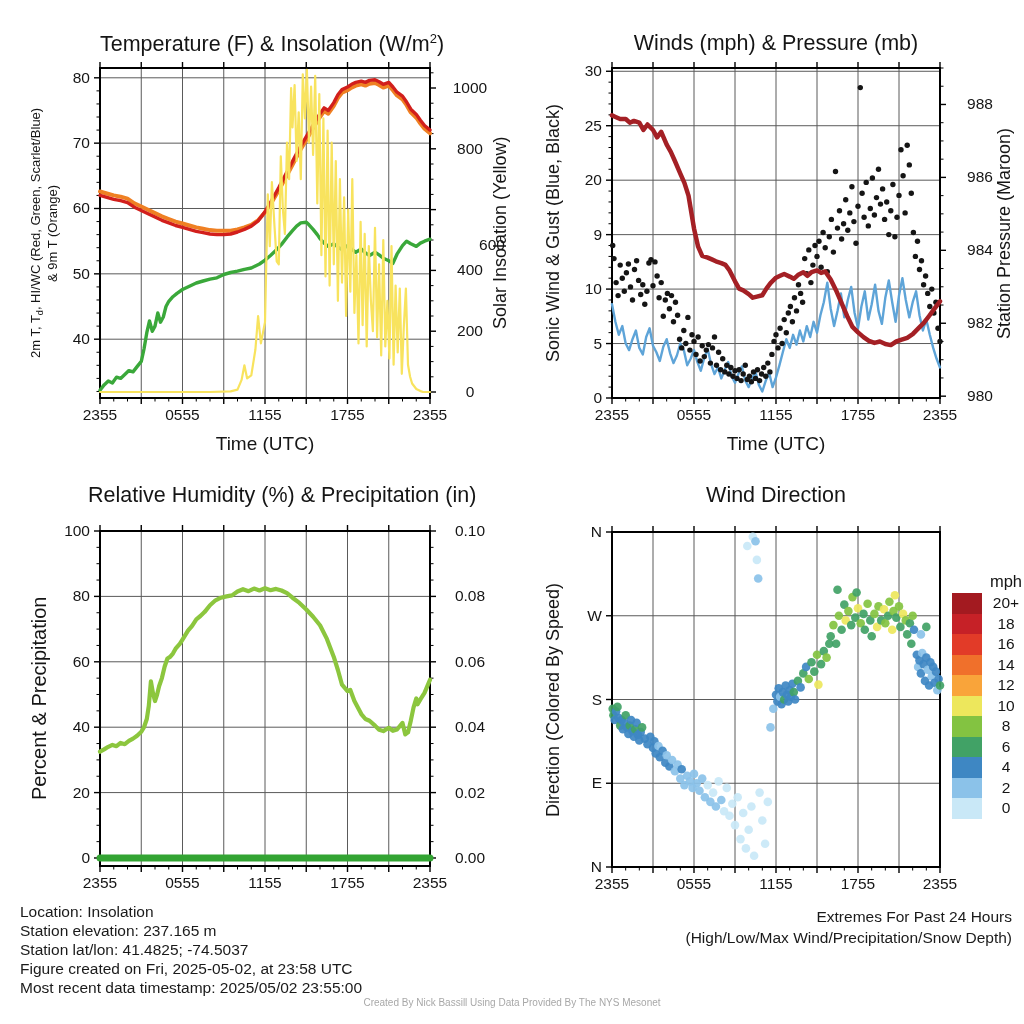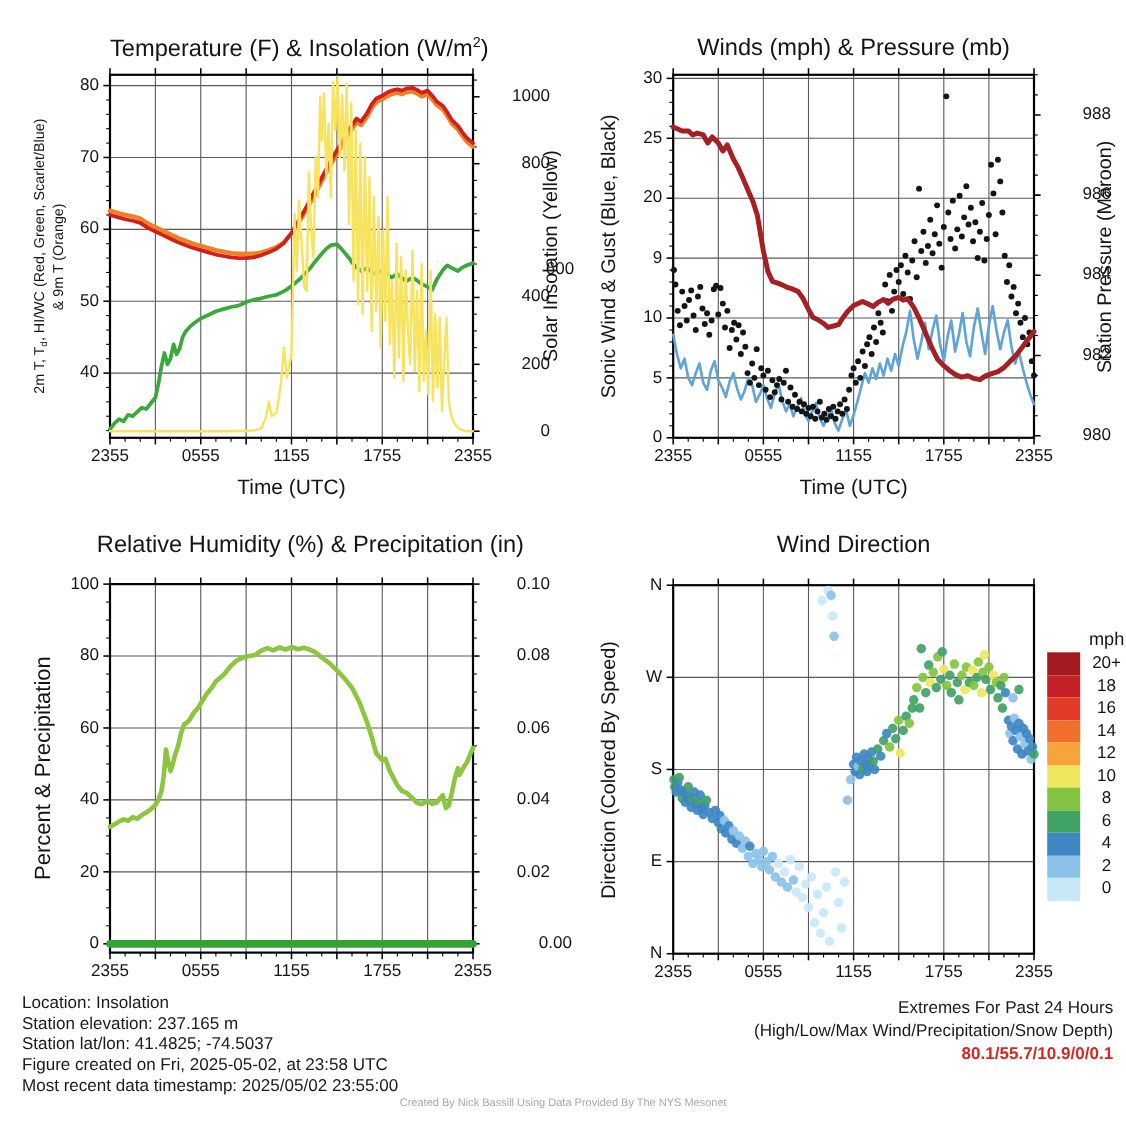--- a/index.html
+++ b/index.html
@@ -9,21 +9,21 @@
   .chart-title{position:absolute;text-align:center;font-size:21.5px;color:#151515;white-space:nowrap;}
   .chart-title sup{font-size:13px;}
   .xlabel{position:absolute;text-align:center;font-size:19px;color:#151515;}
   .vlabel{position:absolute;writing-mode:vertical-rl;transform:rotate(180deg);
           text-align:center;font-size:18px;color:#151515;white-space:nowrap;}
   .vlabel.small{font-size:13px;}
   .vlabel.big{font-size:20px;}
   .vlabel sub{font-size:9px;}
   .tick-label{position:absolute;font-size:15.5px;color:#151515;line-height:18px;white-space:nowrap;}
   .tick-left{text-align:right;}
-  .tick-right{text-align:right;}
+  .tick-right{text-align:center;}
   .tick-x{text-align:center;}
   .footer-left{position:absolute;left:20px;top:902px;font-size:15.5px;line-height:19px;color:#1a1a1a;}
   .footer-right{position:absolute;right:12px;top:906px;font-size:15.5px;line-height:21px;
                 text-align:right;color:#1a1a1a;}
   .extremes-red{font-weight:bold;}
   .credit{position:absolute;left:0;top:997px;width:1024px;text-align:center;
           font-size:10px;color:#a8a8a8;}
   .colorbar{position:absolute;}
   .cb-cell{width:30px;height:20.5px;}
   .cb-labels{position:absolute;font-size:15.5px;line-height:20.5px;text-align:center;color:#151515;}
@@ -799,21 +799,21 @@
       <div class="tick-label tick-x" style="left:152.5px;top:874px;width:60px;">0555</div>
       <div class="tick-label tick-x" style="left:235px;top:874px;width:60px;">1155</div>
       <div class="tick-label tick-x" style="left:317.5px;top:874px;width:60px;">1755</div>
       <div class="tick-label tick-x" style="left:400px;top:874px;width:60px;">2355</div>
       <div class="tick-label tick-left" style="left:28px;top:848.9887750122011px;width:62px;">0</div>
       <div class="tick-label tick-left" style="left:28px;top:783.5910200097609px;width:62px;">20</div>
       <div class="tick-label tick-left" style="left:28px;top:718.1932650073206px;width:62px;">40</div>
       <div class="tick-label tick-left" style="left:28px;top:652.7955100048805px;width:62px;">60</div>
       <div class="tick-label tick-left" style="left:28px;top:587.3977550024402px;width:62px;">80</div>
       <div class="tick-label tick-left" style="left:28px;top:522px;width:62px;">100</div>
-      <div class="tick-label tick-right" style="left:440px;top:848.9887750122011px;width:60px;margin-left:20px;">0.00</div>
+      <div class="tick-label tick-right" style="left:440px;top:848.9887750122011px;width:60px;">0.00</div>
       <div class="tick-label tick-right" style="left:440px;top:783.5910200097609px;width:60px;">0.02</div>
       <div class="tick-label tick-right" style="left:440px;top:718.1932650073206px;width:60px;">0.04</div>
       <div class="tick-label tick-right" style="left:440px;top:652.7955100048805px;width:60px;">0.06</div>
       <div class="tick-label tick-right" style="left:440px;top:587.3977550024402px;width:60px;">0.08</div>
       <div class="tick-label tick-right" style="left:440px;top:522px;width:60px;">0.10</div>
       <div class="tick-label tick-x" style="left:582px;top:875px;width:60px;">2355</div>
       <div class="tick-label tick-x" style="left:664px;top:875px;width:60px;">0555</div>
       <div class="tick-label tick-x" style="left:746px;top:875px;width:60px;">1155</div>
       <div class="tick-label tick-x" style="left:828px;top:875px;width:60px;">1755</div>
       <div class="tick-label tick-x" style="left:910px;top:875px;width:60px;">2355</div>
@@ -827,16 +827,15 @@
   <div class="footer-left" id="footer-left">
       <div>Location: Insolation</div>
       <div>Station elevation: 237.165 m</div>
       <div>Station lat/lon: 41.4825; -74.5037</div>
       <div>Figure created on Fri, 2025-05-02, at 23:58 UTC</div>
       <div>Most recent data timestamp: 2025/05/02 23:55:00</div>
     </div>
   <div class="footer-right">
     <div>Extremes For Past 24 Hours</div>
     <div>(High/Low/Max Wind/Precipitation/Snow Depth)</div>
-    <div class="extremes-red" id="extremes-values" style="color: rgb(212, 42, 36);">80.1/55.7/10.9/0/0.1</div>
   </div>
   <div class="credit">Created By Nick Bassill Using Data Provided By The NYS Mesonet</div>
 </div>
 
 </body></html>

